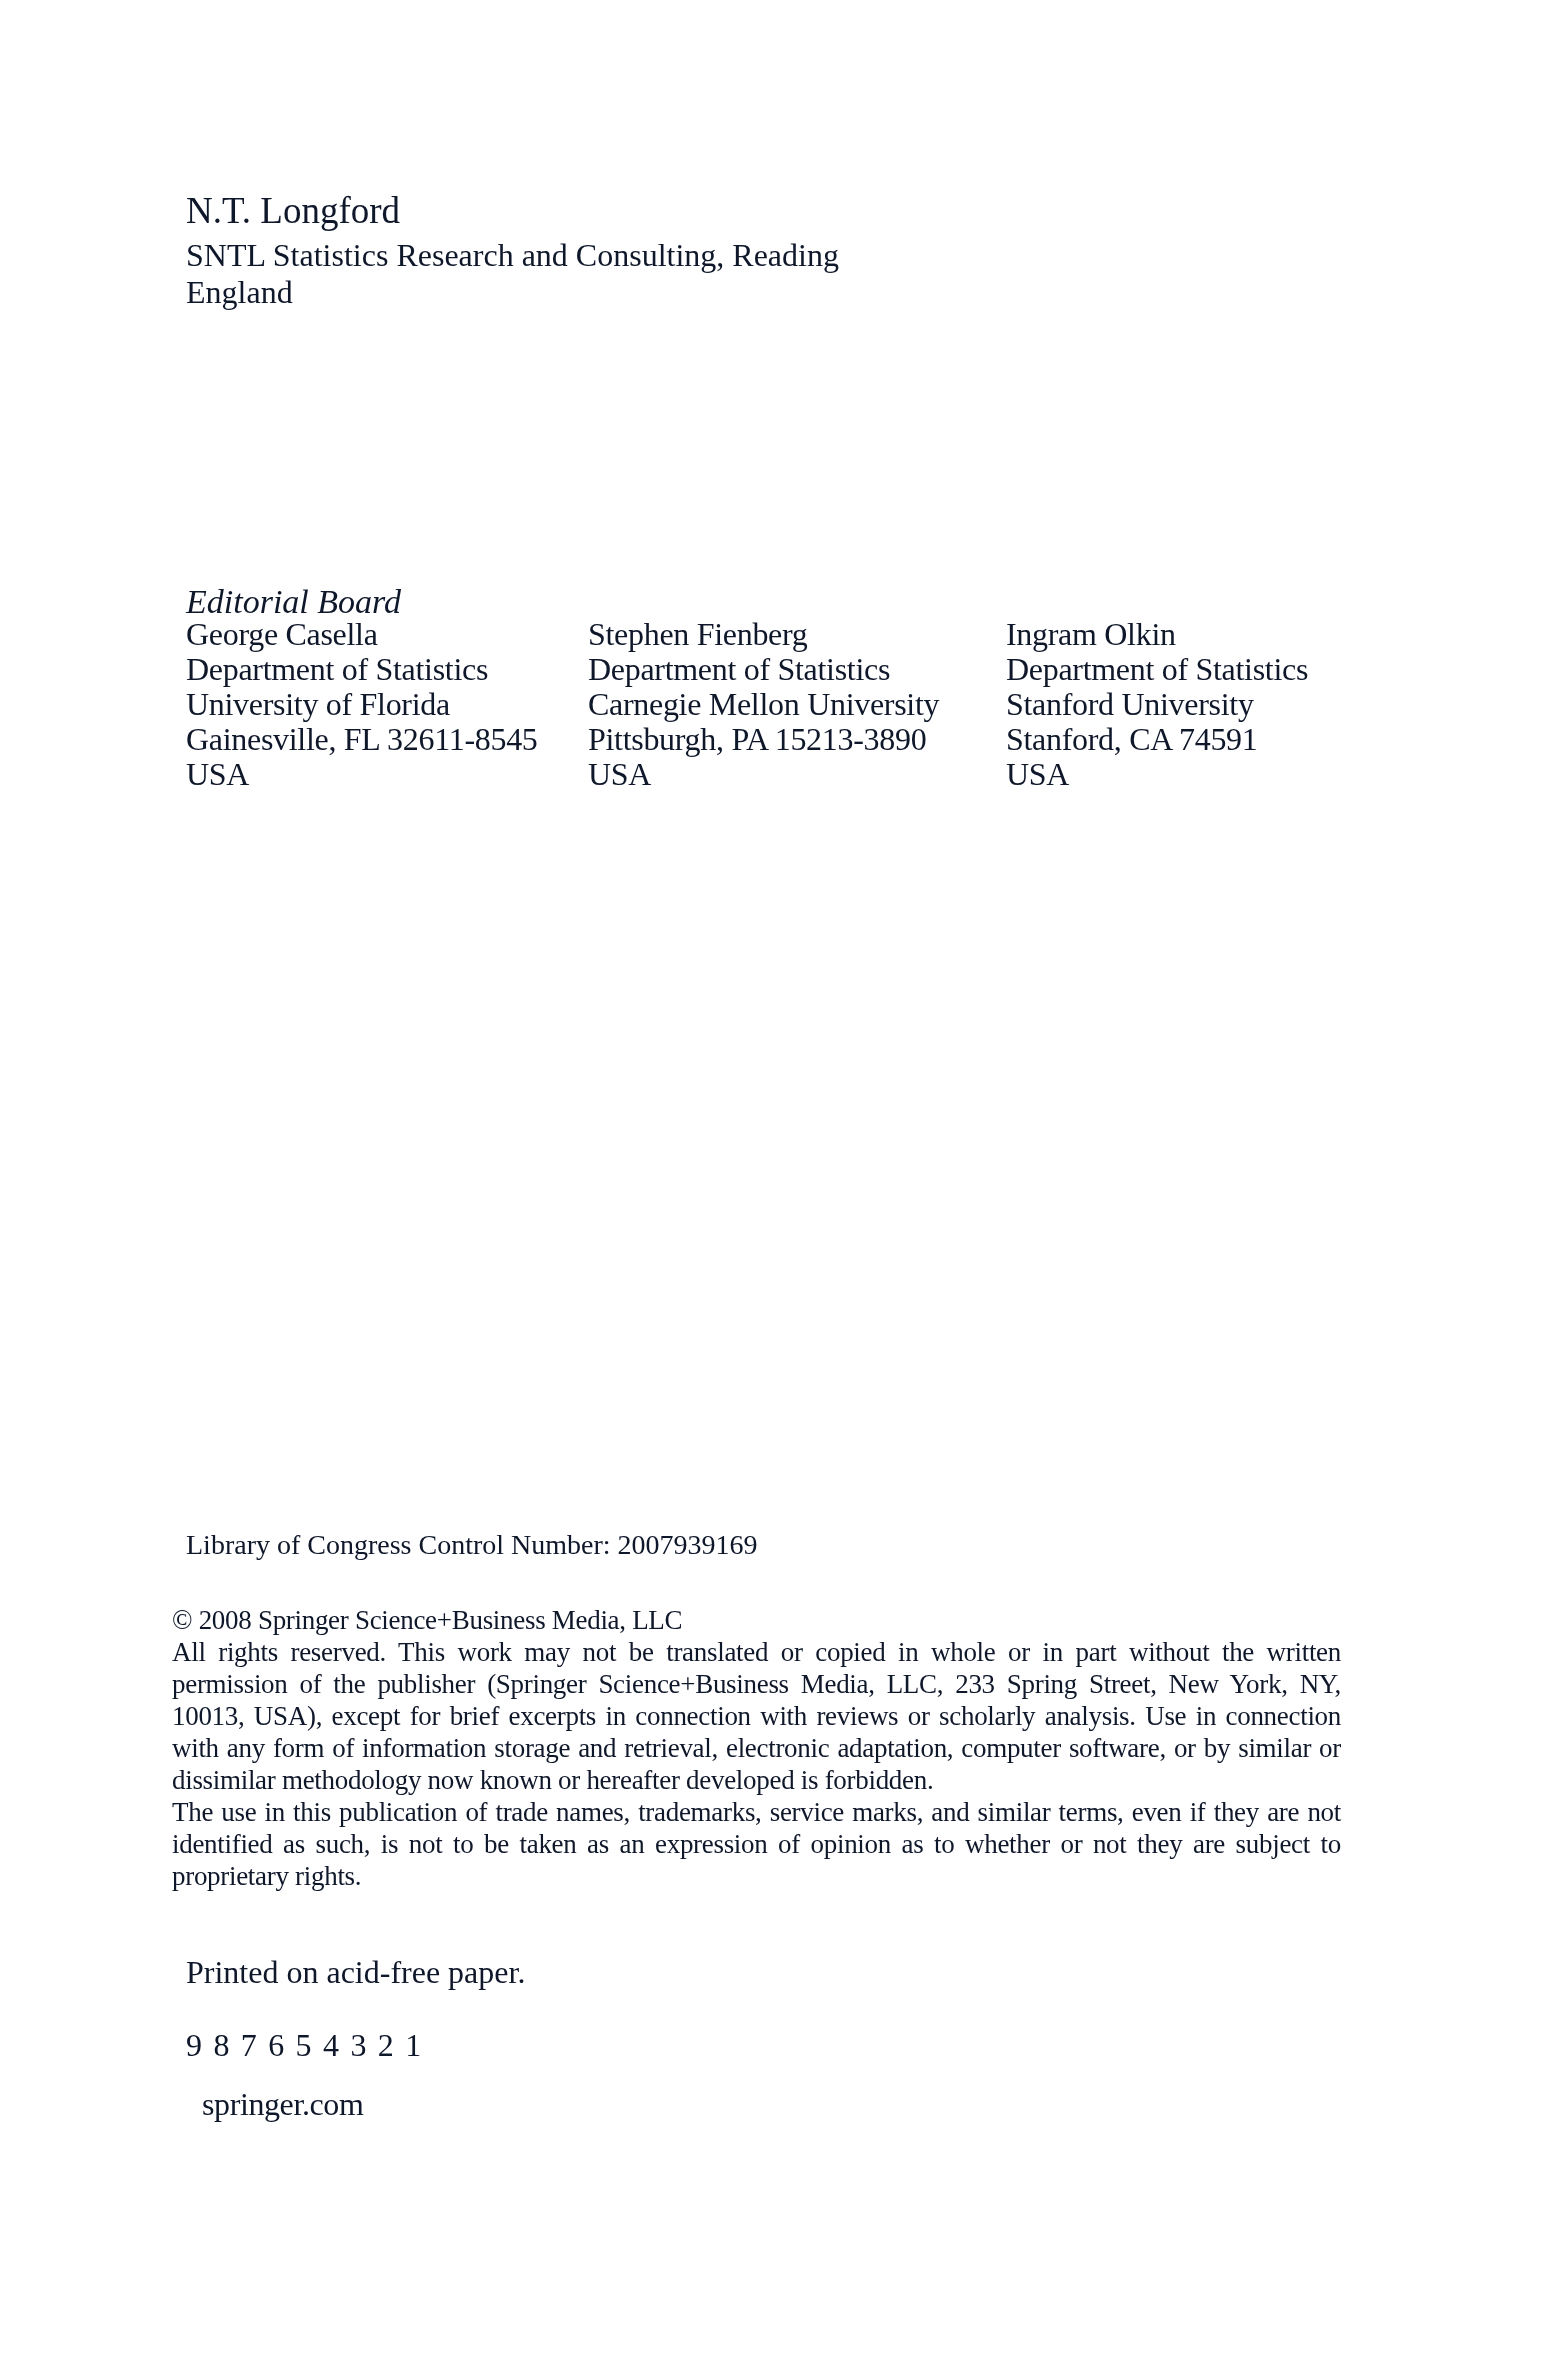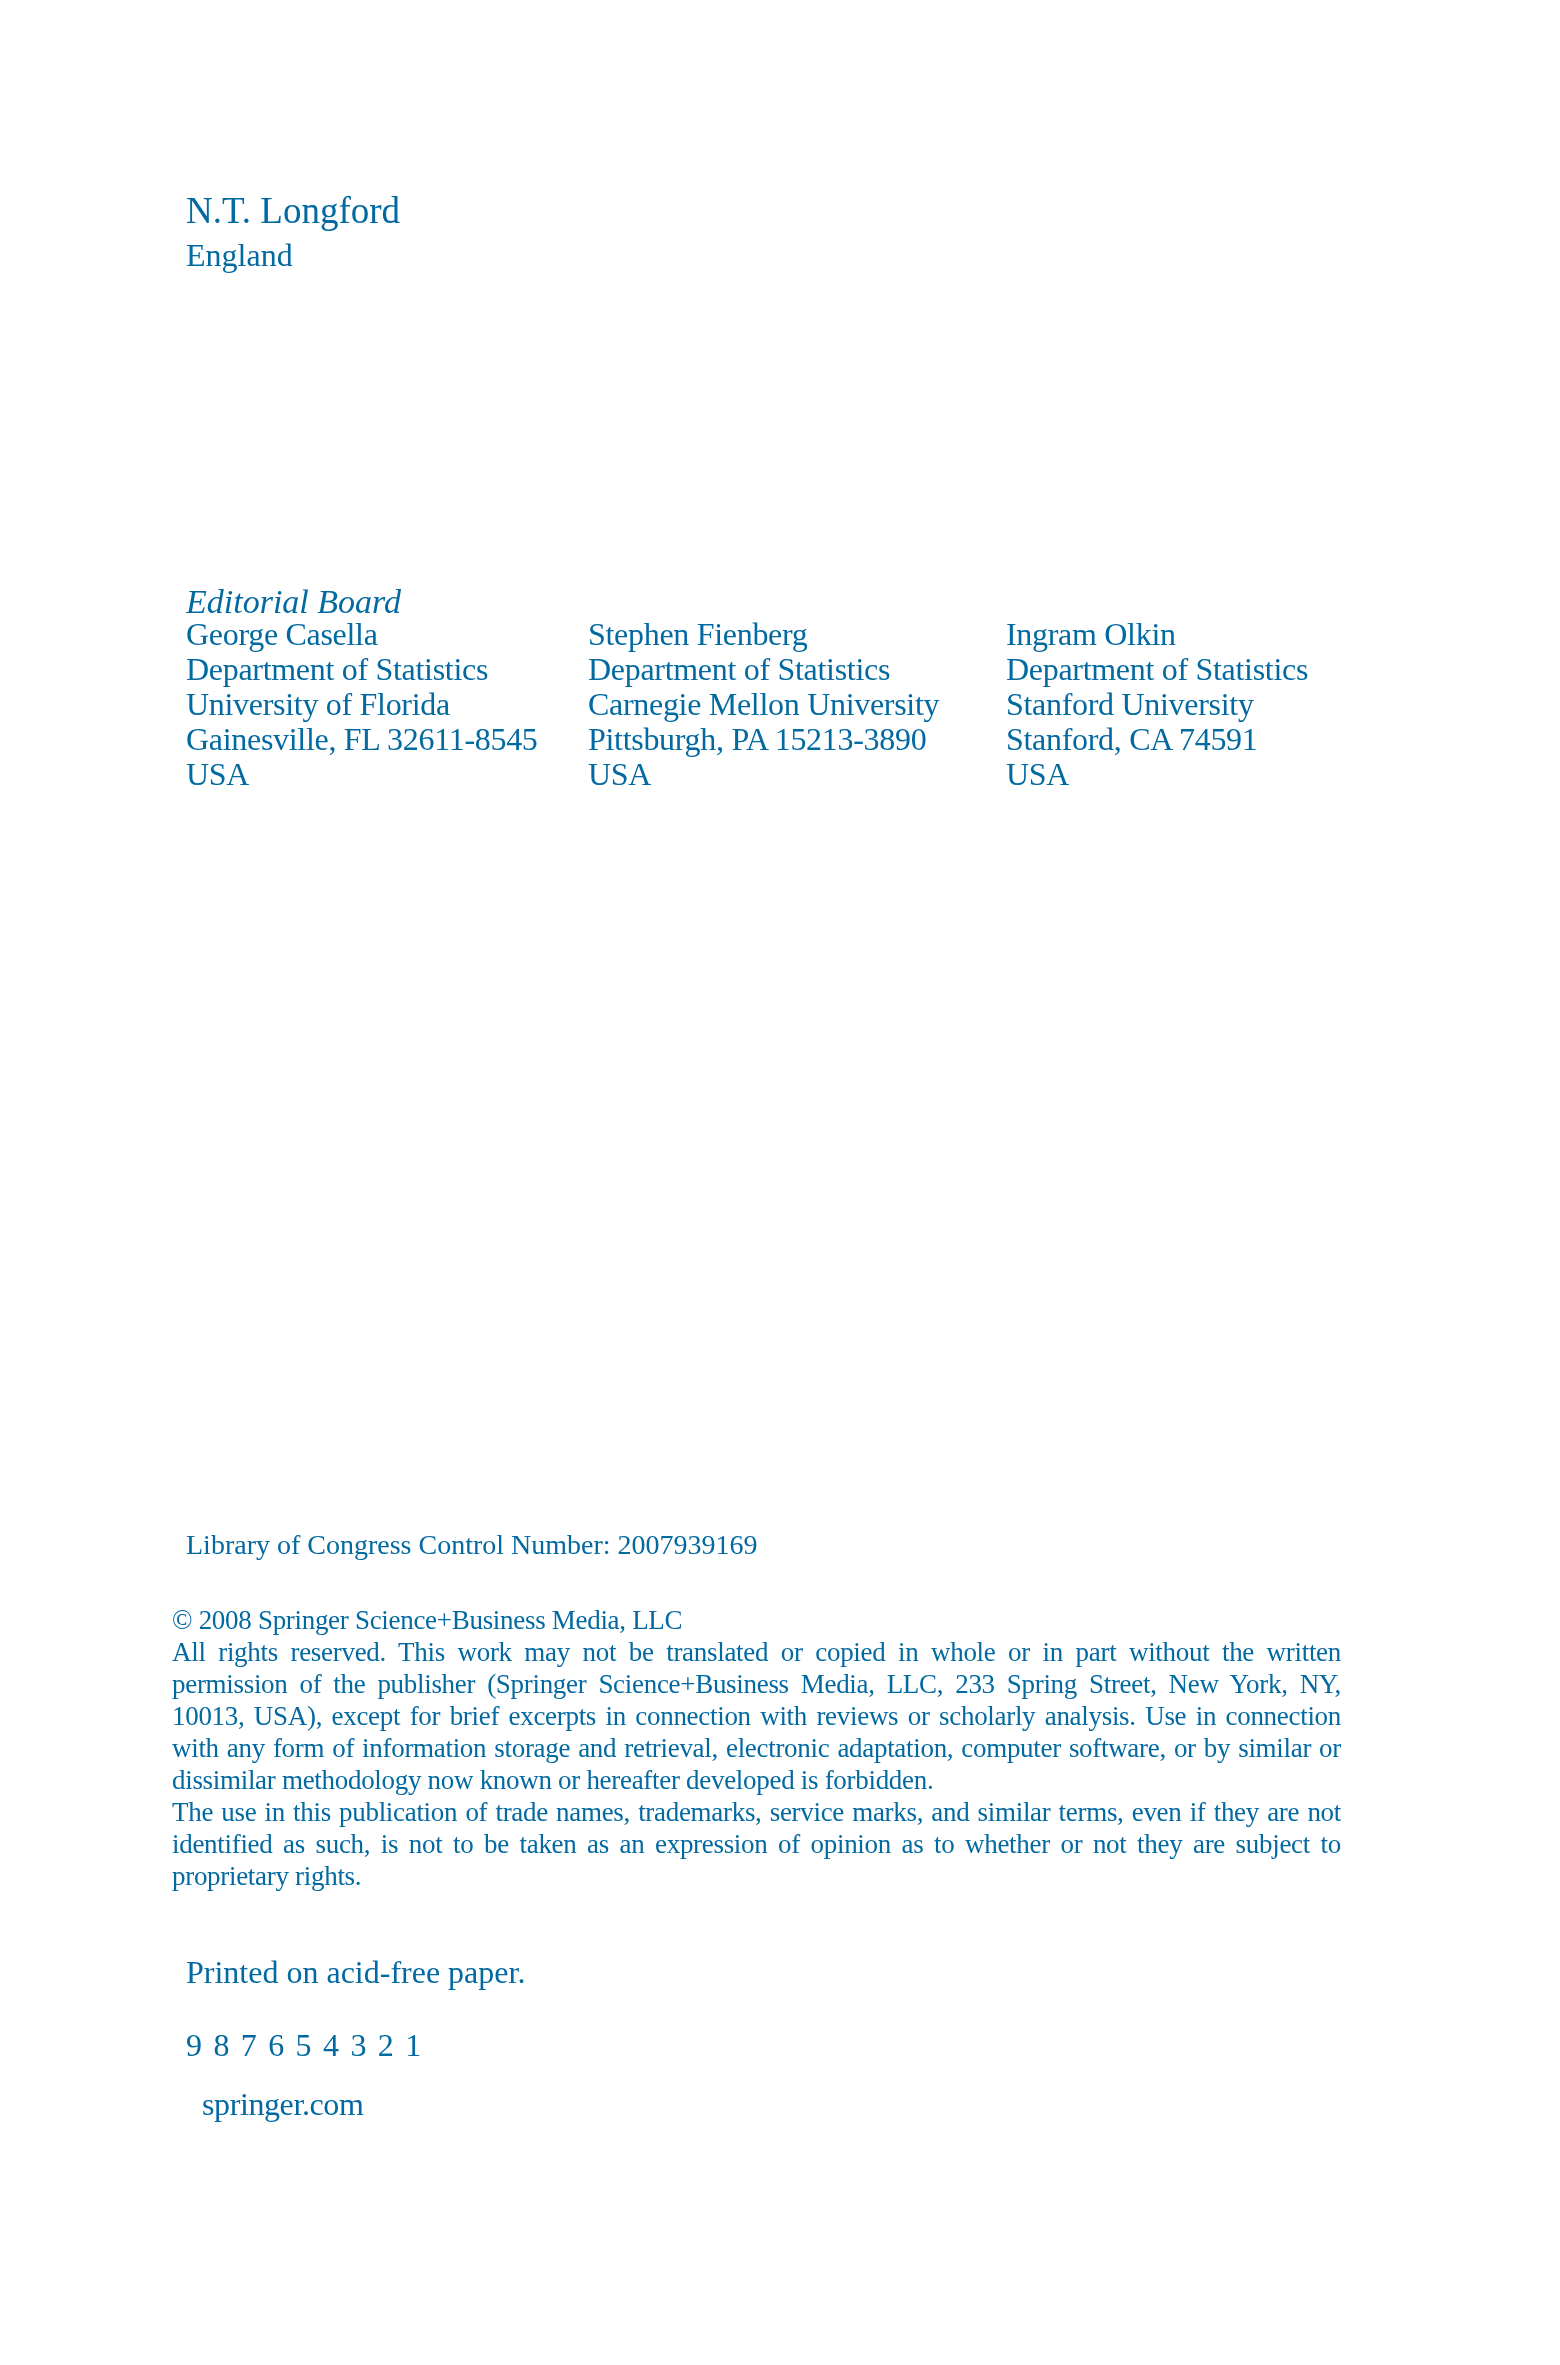--- a/index.html
+++ b/index.html
@@ -5,21 +5,21 @@
   html, body {
     margin: 0;
     padding: 0;
     background: #ffffff;
   }
   .page {
     position: relative;
     width: 1560px;
     height: 2242px;
     background: #ffffff;
-    color: #0369a1;
+    color: #0f172a;
     font-family: "Liberation Serif", "DejaVu Serif", serif;
     overflow: hidden;
   }
   .abs { position: absolute; }
 
   
   .author-name {
     left: 186px; top: 189px;
     font-size: 37px; line-height: 43px;
     white-space: nowrap;
@@ -95,20 +95,21 @@
   }
 </style>
 </head>
 <body>
 
 <div class="page">
 
   <div class="abs author-name">N.T. Longford</div>
 
   <div class="abs author-affiliation-block">
+    <div>SNTL Statistics Research and Consulting, Reading</div>
     <div>England</div>
   </div>
 
   <div class="abs editorial-heading">Editorial Board</div>
 
   <div class="abs editor-col editor-col-1">
     <div>George Casella</div>
     <div>Department of Statistics</div>
     <div>University of Florida</div>
     <div>Gainesville, FL 32611-8545</div>

